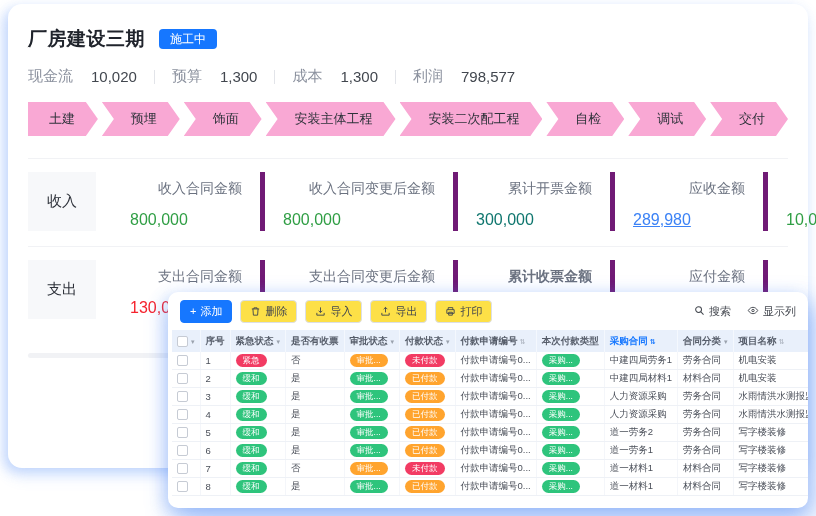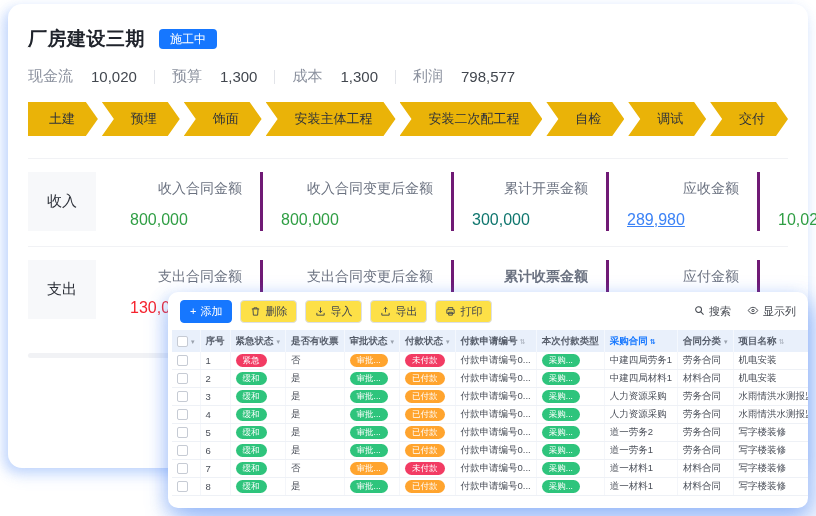--- a/index.html
+++ b/index.html
@@ -18,34 +18,34 @@
   .page-title{margin:0;font-size:19px;font-weight:bold;color:#20242c;letter-spacing:.5px;}
   .status-badge{background:#1677ff;color:#fff;font-size:12px;padding:4px 11px;border-radius:4px;line-height:1;}
   .stats{display:flex;align-items:center;padding:15px 20px 0;font-size:15px;color:#8b919e;}
   .stat{display:flex;align-items:center;gap:18px;white-space:nowrap;}
   .stat .v{color:#42474f;}
   .stat-sep{width:1px;height:14px;background:#e2e4e9;margin:0 17px;}
   
   .steps{display:flex;gap:4px;padding:16px 20px 0;}
   .step{
     flex:1 1 auto;height:34px;line-height:34px;text-align:center;
-    background:#eab308;color:#2e323a;font-size:13px;white-space:nowrap;
+    background:#f9a8d4;color:#2e323a;font-size:13px;white-space:nowrap;
     padding:0 18px 0 24px;
     clip-path:polygon(0 0,calc(100% - 12px) 0,100% 50%,calc(100% - 12px) 100%,0 100%,12px 50%);
   }
   .step.first{clip-path:polygon(0 0,calc(100% - 12px) 0,100% 50%,calc(100% - 12px) 100%,0 100%);padding-left:16px;}
   
   .fin{display:flex;margin:0 20px;border-top:1px solid #f1f2f5;padding:13px 0 15px;}
   .fin.income{margin-top:22px;}
   .fin-label{
     flex:0 0 68px;background:#f7f8fa;display:flex;align-items:center;justify-content:center;
     font-size:15px;color:#2e323a;margin-right:16px;
   }
   .fin-cols{display:flex;flex:1;}
-  .fin-col{padding:8px 18px 2px;border-left:3px solid #701a75;}
+  .fin-col{padding:8px 18px 2px;border-left:5px solid #701a75;}
   .fin-col:first-child{border-left:none;}
   .fin-col .h{font-size:14px;color:#6b7280;margin-bottom:13px;white-space:nowrap;text-align:right;}
   .fin-col .v{font-size:16px;min-height:18px;white-space:nowrap;}
   .sub-divider{position:absolute;left:28px;top:353px;width:142px;height:5px;background:#f1f2f5;border-radius:3px;}
   
   .panel{
     position:absolute;left:168px;top:292px;width:640px;height:216px;z-index:5;
     background:#fff;border-radius:10px;overflow:hidden;
     box-shadow:0 12px 22px rgba(86,140,245,.42),14px 10px 26px rgba(86,140,245,.26),-6px 2px 14px rgba(86,140,245,.16);
   }

